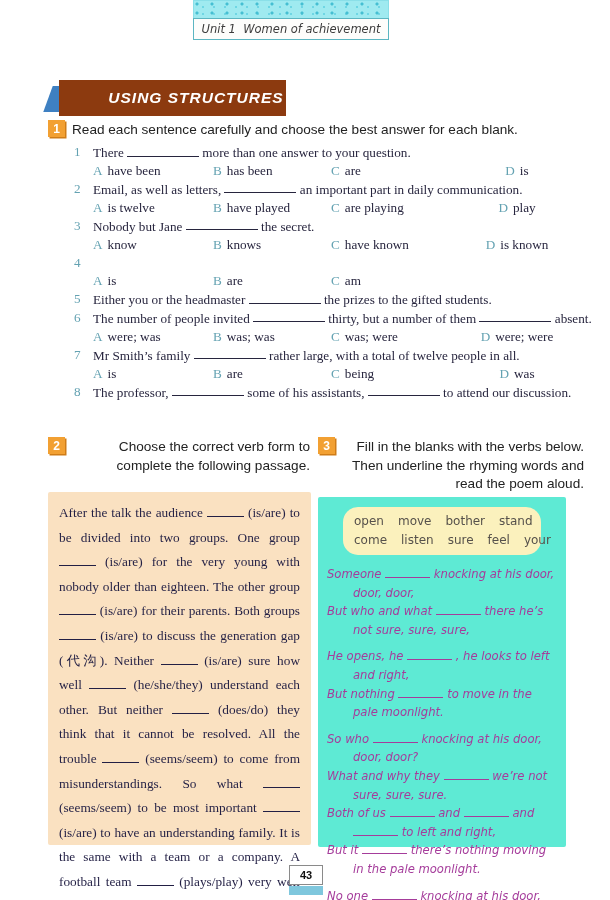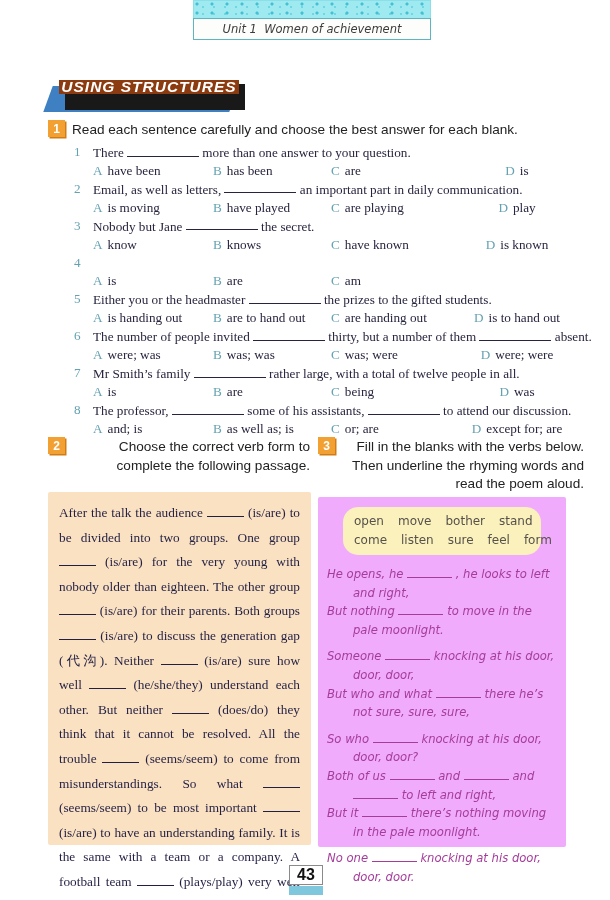--- a/index.html
+++ b/index.html
@@ -1,31 +1,31 @@
 <!DOCTYPE html>
 <html><head>
 <meta charset="utf-8">
 <style>
   html,body{margin:0;padding:0;}
   body{width:610px;height:900px;position:relative;background:#ffffff;font-family:"Liberation Sans",sans-serif;overflow:hidden;}
 
   
-  .unit-header{position:absolute;left:193px;top:0;width:238px;}
+  .unit-header{position:absolute;left:193px;top:0;width:196px;}
   .water{height:17px;background-color:#9FEAF0;
     background-image:radial-gradient(circle at 3px 3px,#45bfd2 1.3px,transparent 1.8px),
                      radial-gradient(circle at 9px 6px,#6fd6e4 1px,transparent 1.5px);
     background-size:15px 9px,11px 7px;border:1px solid #8adfe8;border-bottom:none;}
   .unit-label{border:1px solid #5cb6c2;background:#fdfdfb;height:20px;display:flex;align-items:center;justify-content:center;
     font-family:"DejaVu Sans",sans-serif;font-style:italic;font-size:11.5px;color:#3c3c3c;white-space:pre;}
 
   
   .banner{position:absolute;left:48px;top:78px;width:220px;height:38px;}
   .banner-blue{position:absolute;left:0;top:8px;width:186px;height:26px;background:#3E80C2;transform:skewX(-20deg);}
   .banner-shadow{position:absolute;left:17px;top:6px;width:180px;height:26px;background:#191919;}
-  .banner-brown{position:absolute;left:11px;top:2px;width:180px;height:14px;background:#8C3A0F;display:flex;align-items:center;justify-content:center;}
+  .banner-brown{position:absolute;left:11px;top:2px;width:180px;height:36px;background:#8C3A0F;display:flex;align-items:center;justify-content:center;padding-left:47px;}
   .banner-brown span{color:#ffffff;font-weight:bold;font-style:italic;font-size:15.5px;letter-spacing:1px;font-family:"Liberation Sans",sans-serif;}
 
   
   .numbox{width:17px;height:17px;background:#F2A032;color:#ffffff;font-weight:bold;font-size:12px;
     display:flex;align-items:center;justify-content:center;box-shadow:1.5px 1.5px 0 #cf7c17;flex-shrink:0;}
 
   
   .ex1{position:absolute;left:48px;top:120px;width:535px;}
   .ex-head{display:flex;align-items:flex-start;gap:7px;font-size:13.6px;color:#222;line-height:18px;}
   .ex-head .t{padding-top:1px;}
@@ -47,33 +47,33 @@
   .blank-q{width:72px;}
   .blank-p{width:37px;}
   .blank-m{width:45px;}
 
   
   .passage-box{position:absolute;left:48px;top:492px;width:263px;height:353px;background:#FAE1C1;border-radius:2px;
     padding:9px 11px;box-sizing:border-box;}
   .passage{font-family:"Liberation Serif",serif;font-size:13.3px;line-height:24.6px;color:#221F44;text-align:justify;}
 
   
-  .poem-box{position:absolute;left:318px;top:497px;width:248px;height:350px;background:#f0abfc;border-radius:2px;
+  .poem-box{position:absolute;left:318px;top:497px;width:248px;height:350px;background:#5eead4;border-radius:2px;
     padding:7px 9px;box-sizing:border-box;}
   .word-bank{margin:3px 16px 10px 16px;background:#FBF1BD;border-radius:15px;padding:5px 4px;text-align:center;
     font-family:"DejaVu Sans",sans-serif;font-size:12px;color:#56514B;line-height:19px;}
   .wb-word{margin:0 7px;}
   .poem{font-family:"DejaVu Sans",sans-serif;font-style:italic;font-size:11.6px;color:#A53C9B;line-height:18.6px;}
   .stanza{margin-bottom:8px;}
   .poem-line{padding-left:26px;text-indent:-26px;}
 
   
   .footer{position:absolute;left:289px;top:865px;width:34px;}
   .page-num{border:1.5px solid #8a8a8a;background:#ffffff;height:18px;display:flex;align-items:center;justify-content:center;
-    font-weight:bold;font-size:16px;color:#111;}
+    font-weight:bold;font-size:11px;color:#111;}
   .page-strip{height:9px;background:#7FC7DD;margin-top:1px;}
 </style>
 </head>
 <body>
 
 <div>
 
   <div class="unit-header">
     <div class="water"></div>
     <div class="unit-label">Unit 1  Women of achievement</div>
@@ -104,21 +104,21 @@
             <span class="opt opt2"><span class="olet">C</span><span>are</span></span>
             <span class="opt opt3"><span class="olet">D</span><span>is</span></span>
           </div>
         </div>
         <div class="q">
           <div class="qline">
             <span class="qnum">2</span>
             <span class="qtext">Email, as well as letters, <span class="blank blank-q"></span> an important part in daily communication.</span>
           </div>
           <div class="opts">
-            <span class="opt opt0"><span class="olet">A</span><span>is moving</span></span>
+            <span class="opt opt0"><span class="olet">A</span><span>is twelve</span></span>
             <span class="opt opt1"><span class="olet">B</span><span>have played</span></span>
             <span class="opt opt2"><span class="olet">C</span><span>are playing</span></span>
             <span class="opt opt3"><span class="olet">D</span><span>play</span></span>
           </div>
         </div>
         <div class="q">
           <div class="qline">
             <span class="qnum">3</span>
             <span class="qtext">Nobody but Jane <span class="blank blank-q"></span> the secret.</span>
           </div>
@@ -137,26 +137,20 @@
             <span class="opt opt0"><span class="olet">A</span><span>is</span></span>
             <span class="opt opt1"><span class="olet">B</span><span>are</span></span>
             <span class="opt opt2"><span class="olet">C</span><span>am</span></span>
           </div>
         </div>
         <div class="q">
           <div class="qline">
             <span class="qnum">5</span>
             <span class="qtext">Either you or the headmaster <span class="blank blank-q"></span> the prizes to the gifted students.</span>
           </div>
-          <div class="opts">
-            <span class="opt opt0"><span class="olet">A</span><span>is handing out</span></span>
-            <span class="opt opt1"><span class="olet">B</span><span>are to hand out</span></span>
-            <span class="opt opt2"><span class="olet">C</span><span>are handing out</span></span>
-            <span class="opt opt3"><span class="olet">D</span><span>is to hand out</span></span>
-          </div>
         </div>
         <div class="q">
           <div class="qline">
             <span class="qnum">6</span>
             <span class="qtext">The number of people invited <span class="blank blank-q"></span> thirty, but a number of them <span class="blank blank-q"></span> absent.</span>
           </div>
           <div class="opts">
             <span class="opt opt0"><span class="olet">A</span><span>were; was</span></span>
             <span class="opt opt1"><span class="olet">B</span><span>was; was</span></span>
             <span class="opt opt2"><span class="olet">C</span><span>was; were</span></span>
@@ -173,26 +167,20 @@
             <span class="opt opt1"><span class="olet">B</span><span>are</span></span>
             <span class="opt opt2"><span class="olet">C</span><span>being</span></span>
             <span class="opt opt3"><span class="olet">D</span><span>was</span></span>
           </div>
         </div>
         <div class="q">
           <div class="qline">
             <span class="qnum">8</span>
             <span class="qtext">The professor, <span class="blank blank-q"></span> some of his assistants, <span class="blank blank-q"></span> to attend our discussion.</span>
           </div>
-          <div class="opts">
-            <span class="opt opt0"><span class="olet">A</span><span>and; is</span></span>
-            <span class="opt opt1"><span class="olet">B</span><span>as well as; is</span></span>
-            <span class="opt opt2"><span class="olet">C</span><span>or; are</span></span>
-            <span class="opt opt3"><span class="olet">D</span><span>except for; are</span></span>
-          </div>
         </div>
       </div>
   </div>
 
   <div class="ex2-head ex-head">
     <div class="numbox">2</div>
     <div class="t">Choose the correct verb form to complete the following passage.</div>
   </div>
 
   <div class="ex3-head ex-head">
@@ -200,33 +188,34 @@
     <div class="t">Fill in the blanks with the verbs below. Then underline the rhyming words and read the poem aloud.</div>
   </div>
 
   <div class="passage-box">
     <div class="passage">After the talk the audience <span class="blank blank-p"></span> (is/are) to be divided into two groups. One group <span class="blank blank-p"></span> (is/are) for the very young with nobody older than eighteen. The other group <span class="blank blank-p"></span> (is/are) for their parents. Both groups <span class="blank blank-p"></span> (is/are) to discuss the generation gap (代沟). Neither <span class="blank blank-p"></span> (is/are) sure how well <span class="blank blank-p"></span> (he/she/they) understand each other. But neither <span class="blank blank-p"></span> (does/do) they think that it cannot be resolved. All the trouble <span class="blank blank-p"></span> (seems/seem) to come from misunderstandings. So what <span class="blank blank-p"></span> (seems/seem) to be most important <span class="blank blank-p"></span> (is/are) to have an understanding family. It is the same with a team or a company. A football team <span class="blank blank-p"></span> (plays/play) very well if <span class="blank blank-p"></span> (it/they) <span class="blank blank-p"></span> (understands/understand) each other. A company  (becomes/become) a big family for the same reason.</div>
   </div>
 
   <div class="poem-box">
     <div class="word-bank">
         <div class="wb-row"><span class="wb-word">open</span><span class="wb-word">move</span><span class="wb-word">bother</span><span class="wb-word">stand</span></div>
-        <div class="wb-row"><span class="wb-word">come</span><span class="wb-word">listen</span><span class="wb-word">sure</span><span class="wb-word">feel</span><span class="wb-word">form</span></div>
+        <div class="wb-row"><span class="wb-word">come</span><span class="wb-word">listen</span><span class="wb-word">sure</span><span class="wb-word">feel</span><span class="wb-word">your</span></div>
       </div>
     <div class="poem">
         <div class="stanza">
+          <div class="poem-line">Someone <span class="blank blank-m"></span> knocking at his door, door, door,</div>
+          <div class="poem-line">But who and what <span class="blank blank-m"></span> there he’s not sure, sure, sure,</div>
+        </div>
+        <div class="stanza">
           <div class="poem-line">He opens, he <span class="blank blank-m"></span> , he looks to left and right,</div>
           <div class="poem-line">But nothing <span class="blank blank-m"></span> to move in the pale moonlight.</div>
         </div>
         <div class="stanza">
-          <div class="poem-line">Someone <span class="blank blank-m"></span> knocking at his door, door, door,</div>
-          <div class="poem-line">But who and what <span class="blank blank-m"></span> there he’s not sure, sure, sure,</div>
-        </div>
-        <div class="stanza">
           <div class="poem-line">So who <span class="blank blank-m"></span> knocking at his door, door, door?</div>
+          <div class="poem-line">What and why they <span class="blank blank-m"></span> we’re not sure, sure, sure.</div>
           <div class="poem-line">Both of us <span class="blank blank-m"></span> and <span class="blank blank-m"></span> and <span class="blank blank-m"></span> to left and right,</div>
           <div class="poem-line">But it <span class="blank blank-m"></span> there’s nothing moving in the pale moonlight.</div>
         </div>
         <div class="stanza">
           <div class="poem-line">No one <span class="blank blank-m"></span> knocking at his door, door, door.</div>
         </div>
       </div>
   </div>
 
   <div class="footer">

